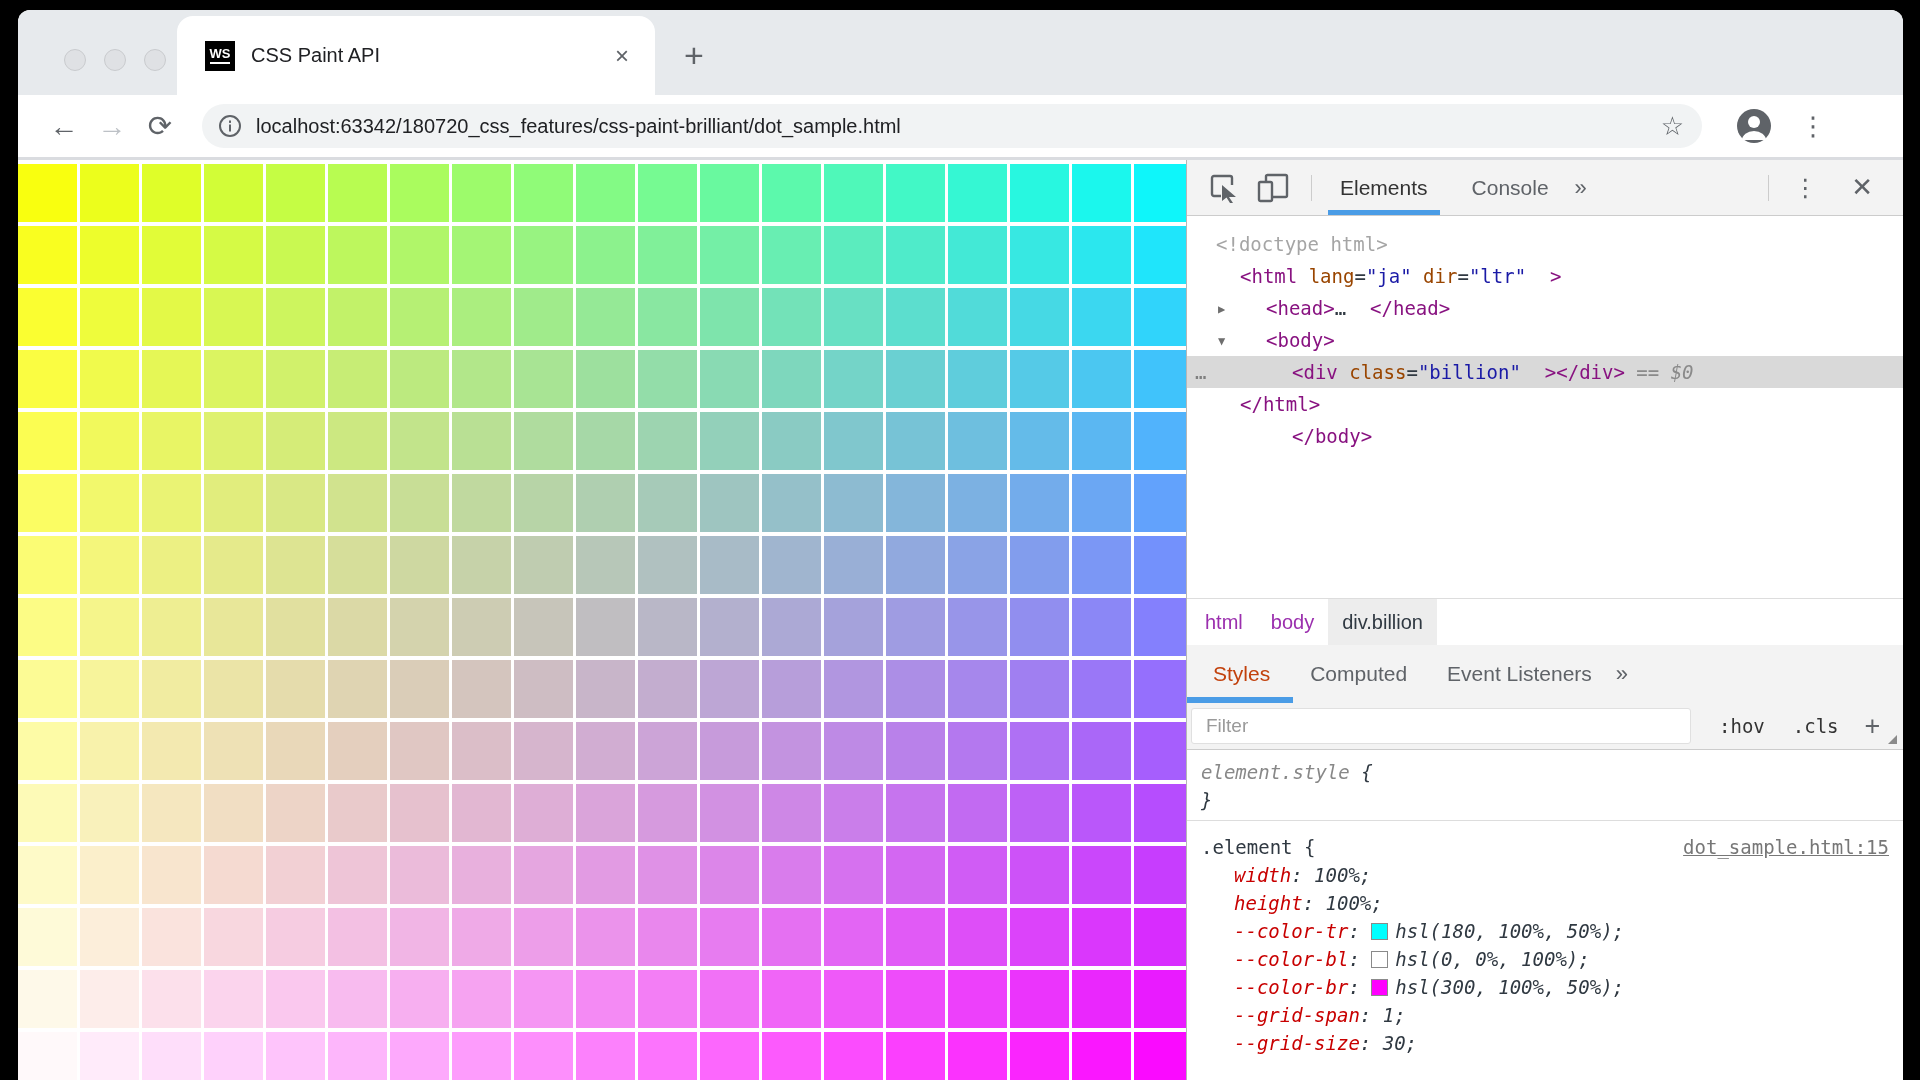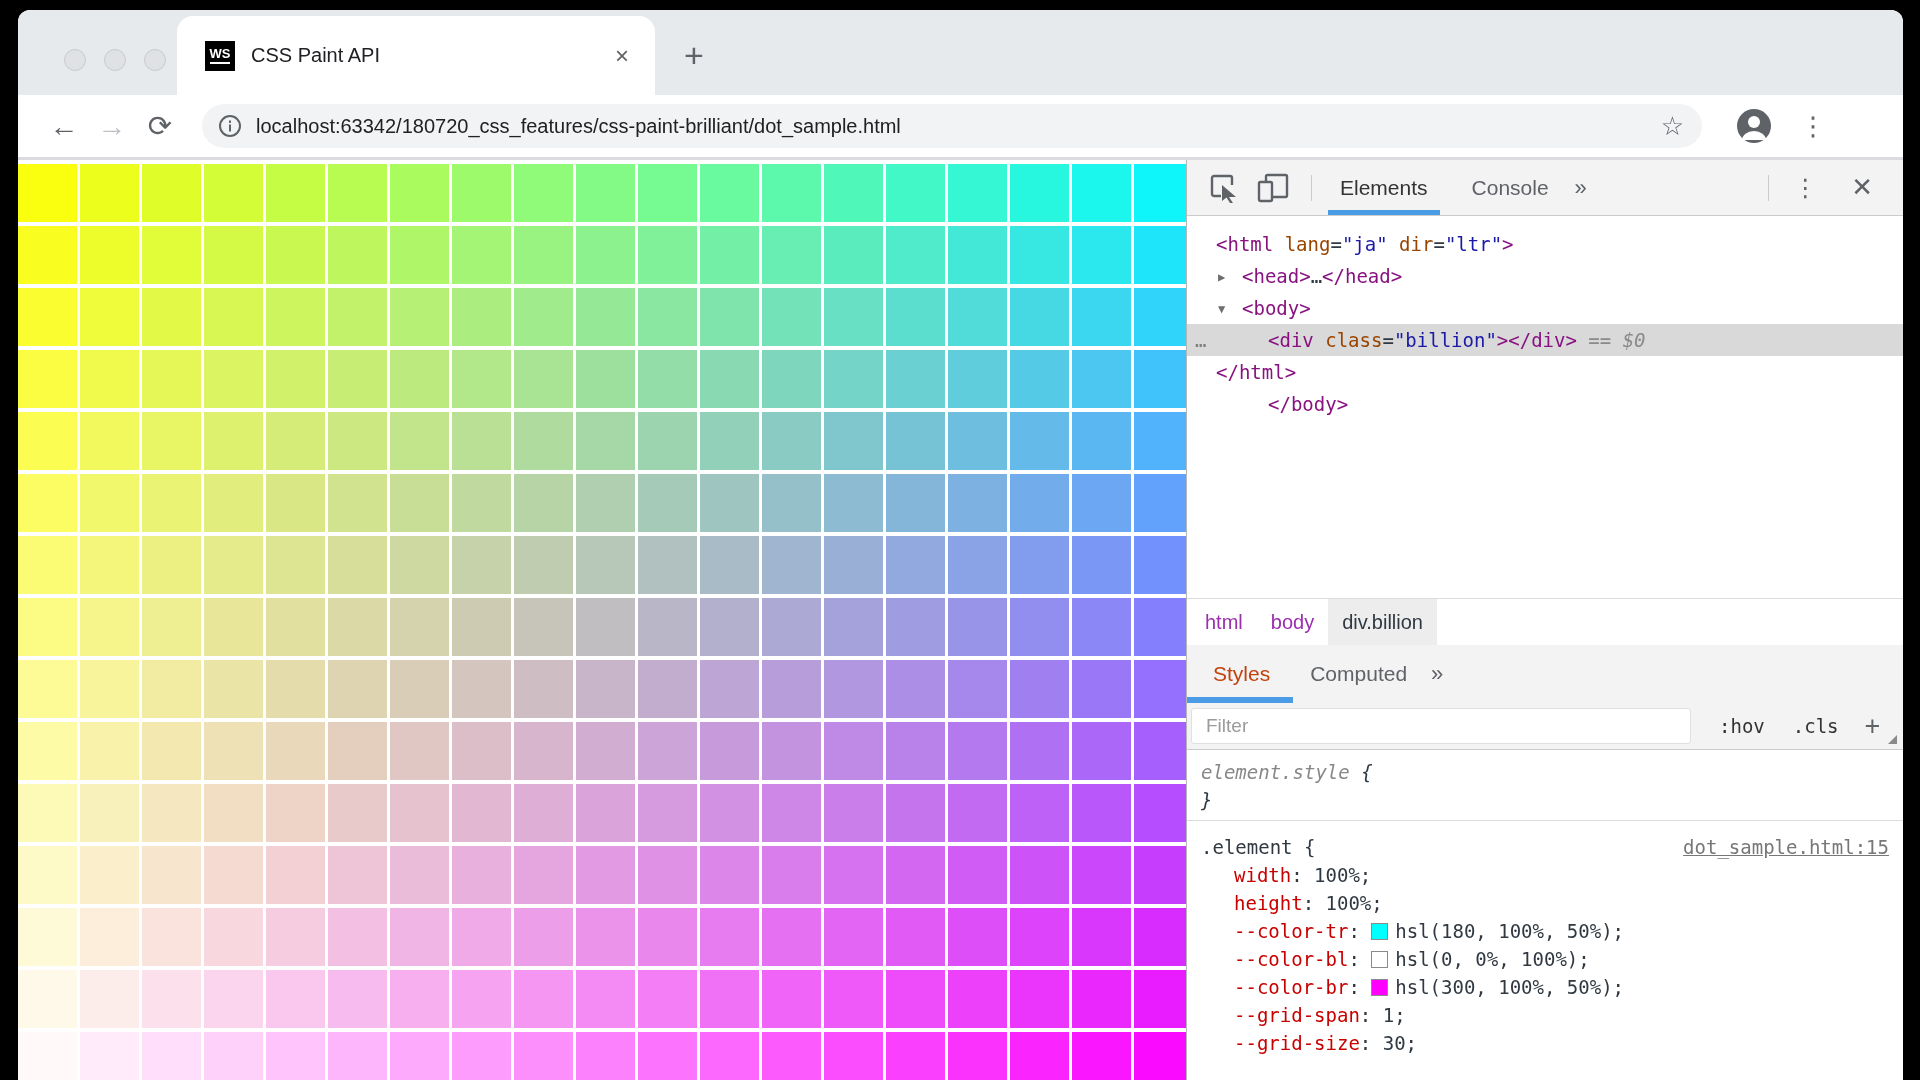--- a/index.html
+++ b/index.html
@@ -60,21 +60,21 @@
   .dt-right{margin-left:auto;display:flex;align-items:center;height:100%;}
   .dt-menu{font-size:24px;color:#5f6368;margin:0 0 0 24px;}
   .dt-close{font-size:26px;color:#5f6368;margin:0 30px 0 34px;}
 
   .dt-tree{height:382px;background:#fff;padding-top:12px;box-sizing:border-box;
            font-size:19px;overflow:hidden;}
   .tl{position:relative;height:32px;line-height:32px;white-space:pre;}
   .tl.sel{background:var(--c-selbg);}
   .tl .arrow{position:absolute;font-size:12px;color:#6e6e6e;top:1px;}
   .tl .gutter{position:absolute;left:8px;color:#808080;}
-  .tk-g{color:var(--c-comment);} .tk-t{color:var(--c-tag);} .tk-a{color:var(--c-attr);}
+  .tk-g{color:var(--c-comment);} .tk-t{color:var(--c-tag);margin-left:24px;} .tk-a{color:var(--c-attr);}
   .tk-v{color:var(--c-value);}  .tk-p{color:var(--c-plain);} .tk-m{color:var(--c-meta);}
   .tk-d{color:var(--c-meta);font-style:italic;}
 
   .dt-crumbs{height:47px;border-top:1px solid #ddd;box-sizing:border-box;background:#fff;
              display:flex;align-items:stretch;font-family:"Liberation Sans",sans-serif;font-size:20px;}
   .crumb{display:flex;align-items:center;padding:0 14px;color:var(--c-crumb);}
   .crumb.first{margin-left:4px;}
   .crumb.sel{background:#ededed;color:#303942;}
 
   .dt-styletabs{height:58px;background:#f3f3f3;display:flex;align-items:center;
@@ -94,21 +94,21 @@
   .hovcls{font-size:19px;color:#333;margin-left:28px;}
   .addrule{position:relative;font-size:27px;color:#5f6368;margin-left:26px;width:28px;
            font-family:"Liberation Sans",sans-serif;}
   .addrule::after{content:"";position:absolute;right:-4px;bottom:-2px;border-left:9px solid transparent;
            border-bottom:9px solid #8a8a8a;}
   .dt-styles{background:#fff;font-size:19px;color:var(--c-plain);}
   .es-block{padding:8px 0 6px 14px;border-bottom:1px solid #ddd;line-height:28px;font-style:italic;}
   .es-sel{color:#888;}
   .rule{position:relative;padding:12px 0 0 14px;line-height:28px;}
   .rule-link{position:absolute;right:14px;top:12px;color:#777;text-decoration:underline;}
-  .prop-line{padding-left:33px;white-space:pre;}
+  .prop-line{padding-left:33px;white-space:pre;font-style:italic;}
   .prop-name{color:var(--c-prop);}
   .swatch{display:inline-block;width:17px;height:17px;border:1px solid #8a8a8a;
           box-sizing:border-box;vertical-align:-2px;margin-right:7px;}
 
   svg{display:block;}
 </style>
 </head>
 <body>
 
 <div class="window">
@@ -462,37 +462,39 @@
         <span class="dt-tab">Console</span>
         <span class="dt-more">»</span>
         <span class="dt-right">
           <span class="dt-sep" style="margin-left:0"></span>
           <span class="dt-menu">⋮</span>
           <span class="dt-close">✕</span>
         </span>
       </div>
 
       <div class="dt-tree" id="tree">
+          <div class="tl" style="padding-left: 29px;"><span class="tk-g">&lt;!doctype html&gt;</span></div>
           <div class="tl" style="padding-left: 29px;"><span class="tk-t">&lt;html</span><span class="tk-p"> </span><span class="tk-a">lang</span><span class="tk-p">=</span><span class="tk-v">"ja"</span><span class="tk-p"> </span><span class="tk-a">dir</span><span class="tk-p">=</span><span class="tk-v">"ltr"</span><span class="tk-t">&gt;</span></div>
           <div class="tl" style="padding-left: 55px;"><span class="arrow" style="left: 31px;">▶</span><span class="tk-t">&lt;head&gt;</span><span class="tk-p">…</span><span class="tk-t">&lt;/head&gt;</span></div>
           <div class="tl" style="padding-left: 55px;"><span class="arrow" style="left: 31px;">▼</span><span class="tk-t">&lt;body&gt;</span></div>
           <div class="tl sel" style="padding-left: 81px;"><span class="gutter">…</span><span class="tk-t">&lt;div</span><span class="tk-p"> </span><span class="tk-a">class</span><span class="tk-p">=</span><span class="tk-v">"billion"</span><span class="tk-t">&gt;&lt;/div&gt;</span><span class="tk-m"> == </span><span class="tk-d">$0</span></div>
           <div class="tl" style="padding-left: 29px;"><span class="tk-t">&lt;/html&gt;</span></div>
           <div class="tl" style="padding-left: 81px;"><span class="tk-t">&lt;/body&gt;</span></div>
         </div>
 
       <div class="dt-crumbs">
         <span class="crumb first">html</span>
         <span class="crumb">body</span>
         <span class="crumb sel">div.billion</span>
       </div>
 
       <div class="dt-styletabs">
         <span class="st-tab first active">Styles</span>
         <span class="st-tab">Computed</span>
+        <span class="st-tab">Event Listeners</span>
         <span class="dt-more">»</span>
         <span class="underline-styles"></span>
       </div>
 
       <div class="dt-filter">
         <input class="filter-input" placeholder="Filter" style="">
         <span class="hovcls">:hov</span>
         <span class="hovcls">.cls</span>
         <span class="addrule">+</span>
       </div>

